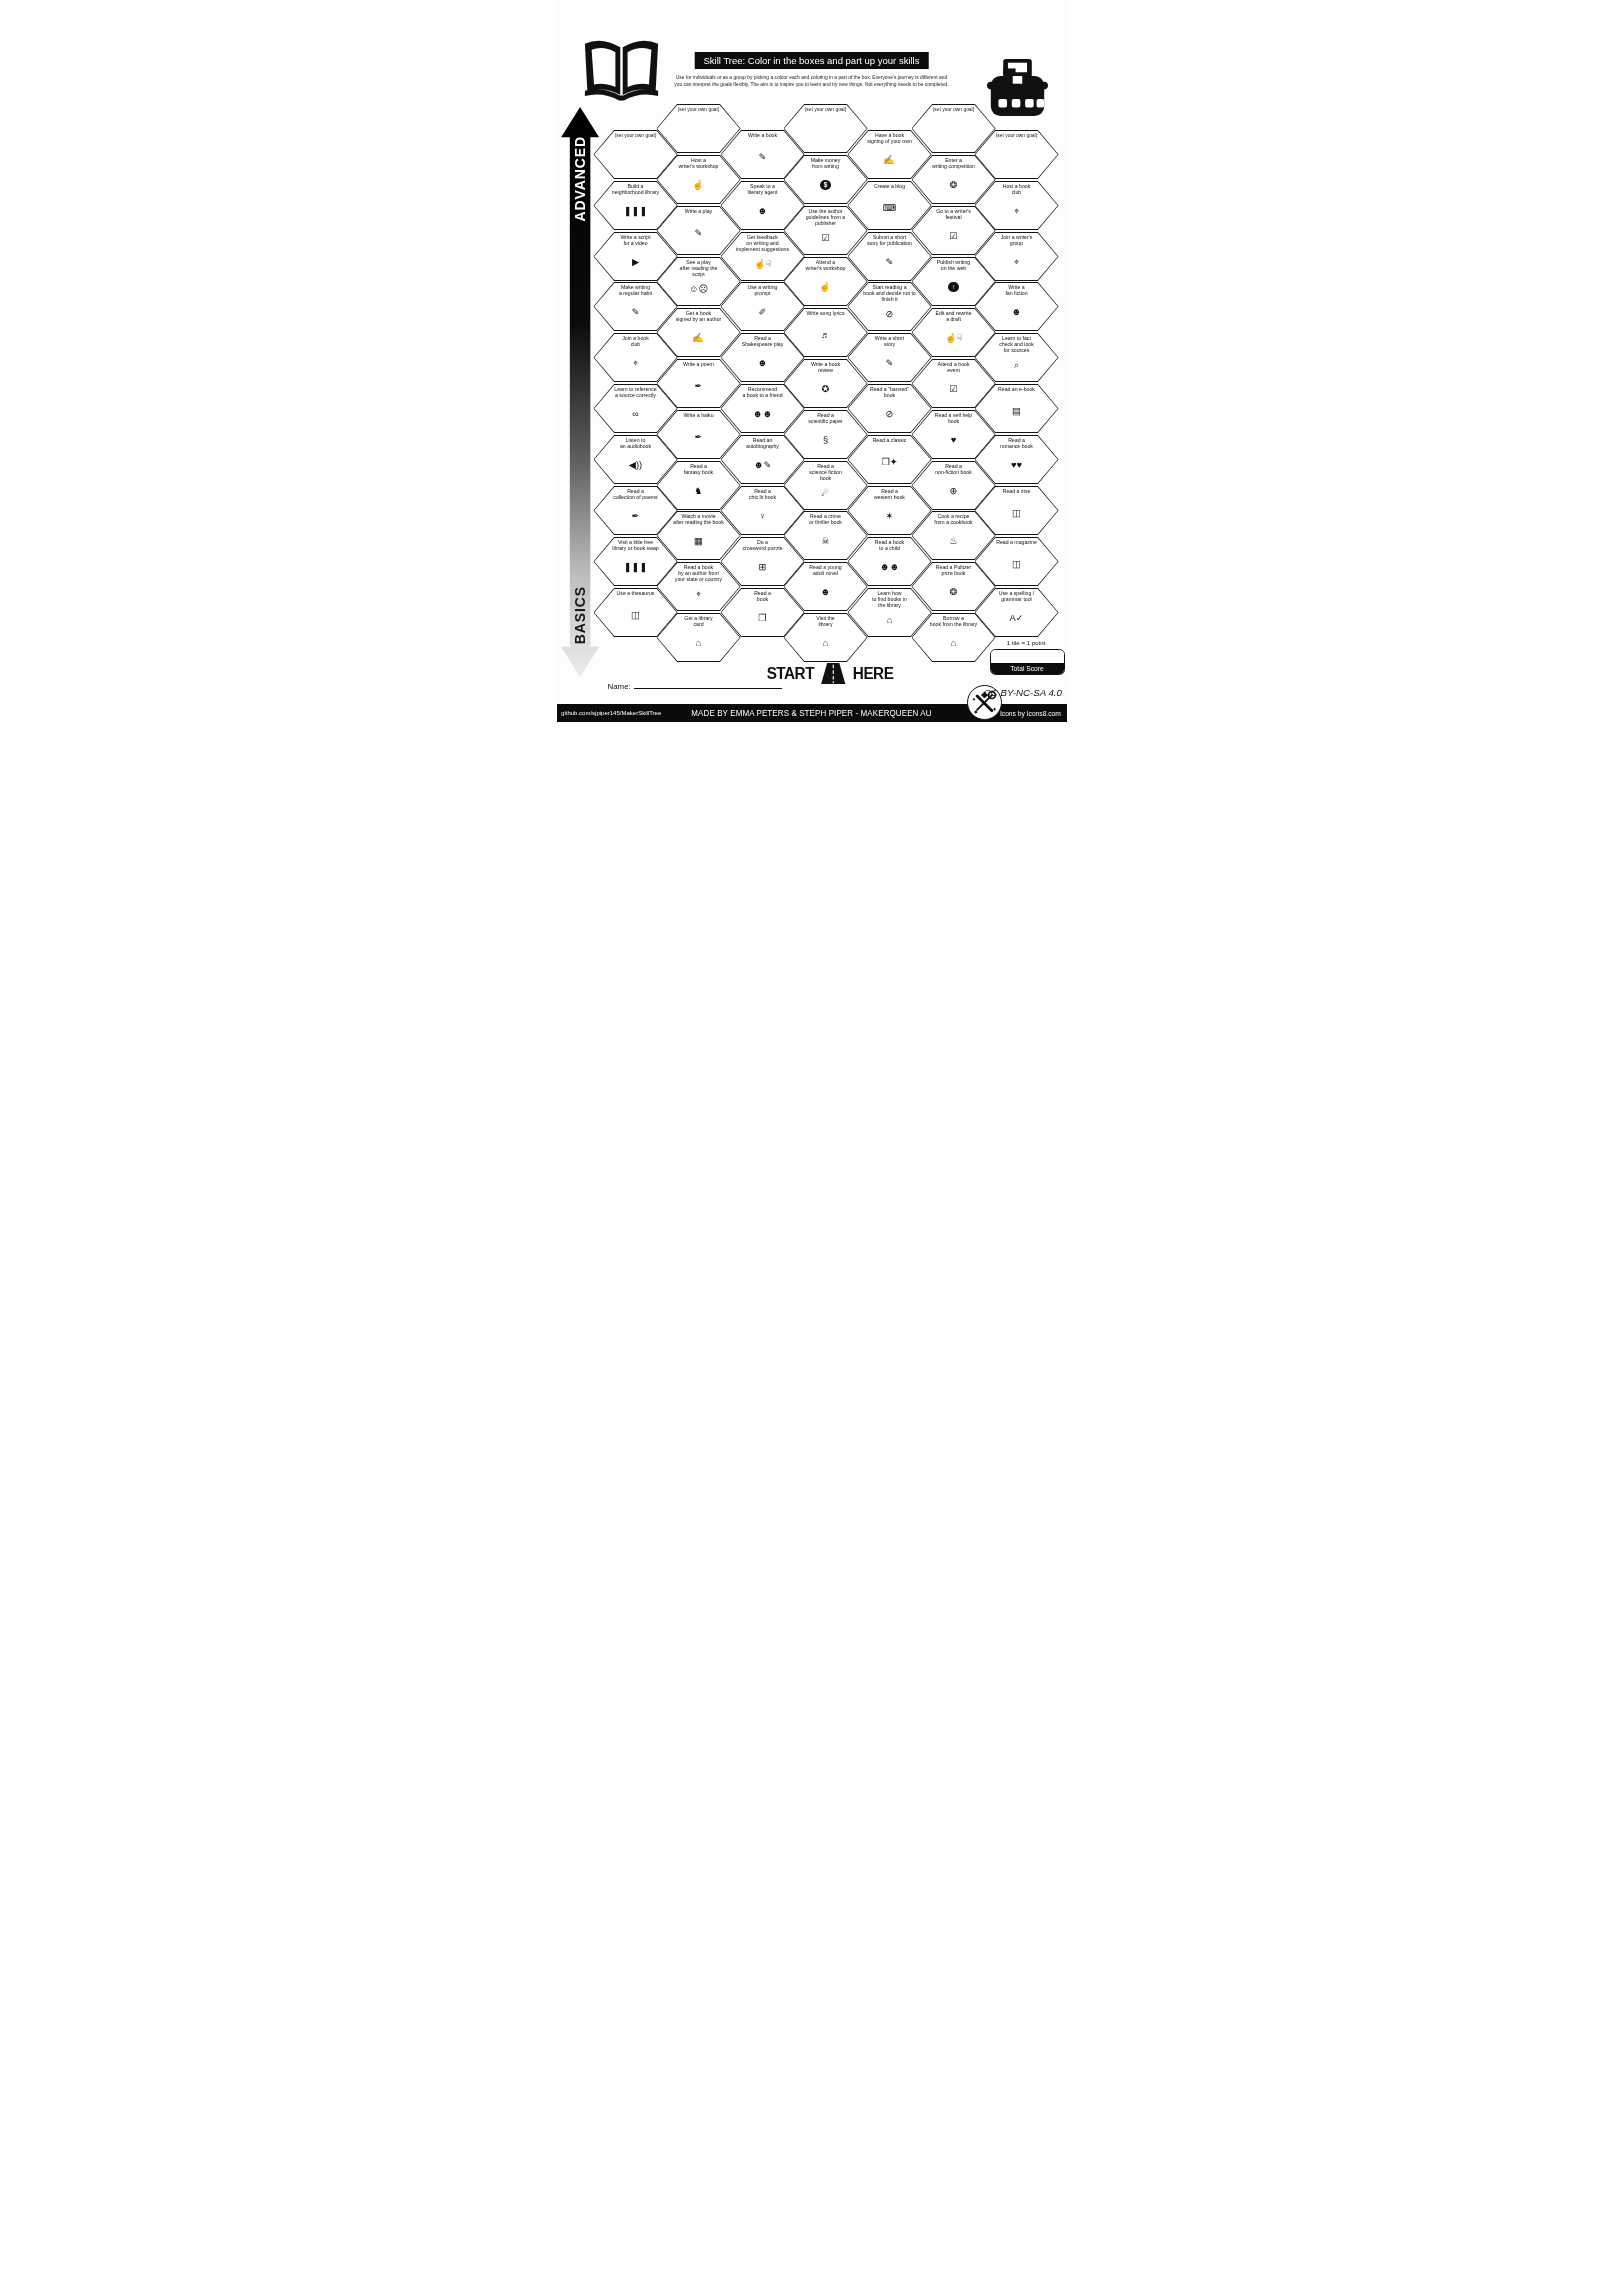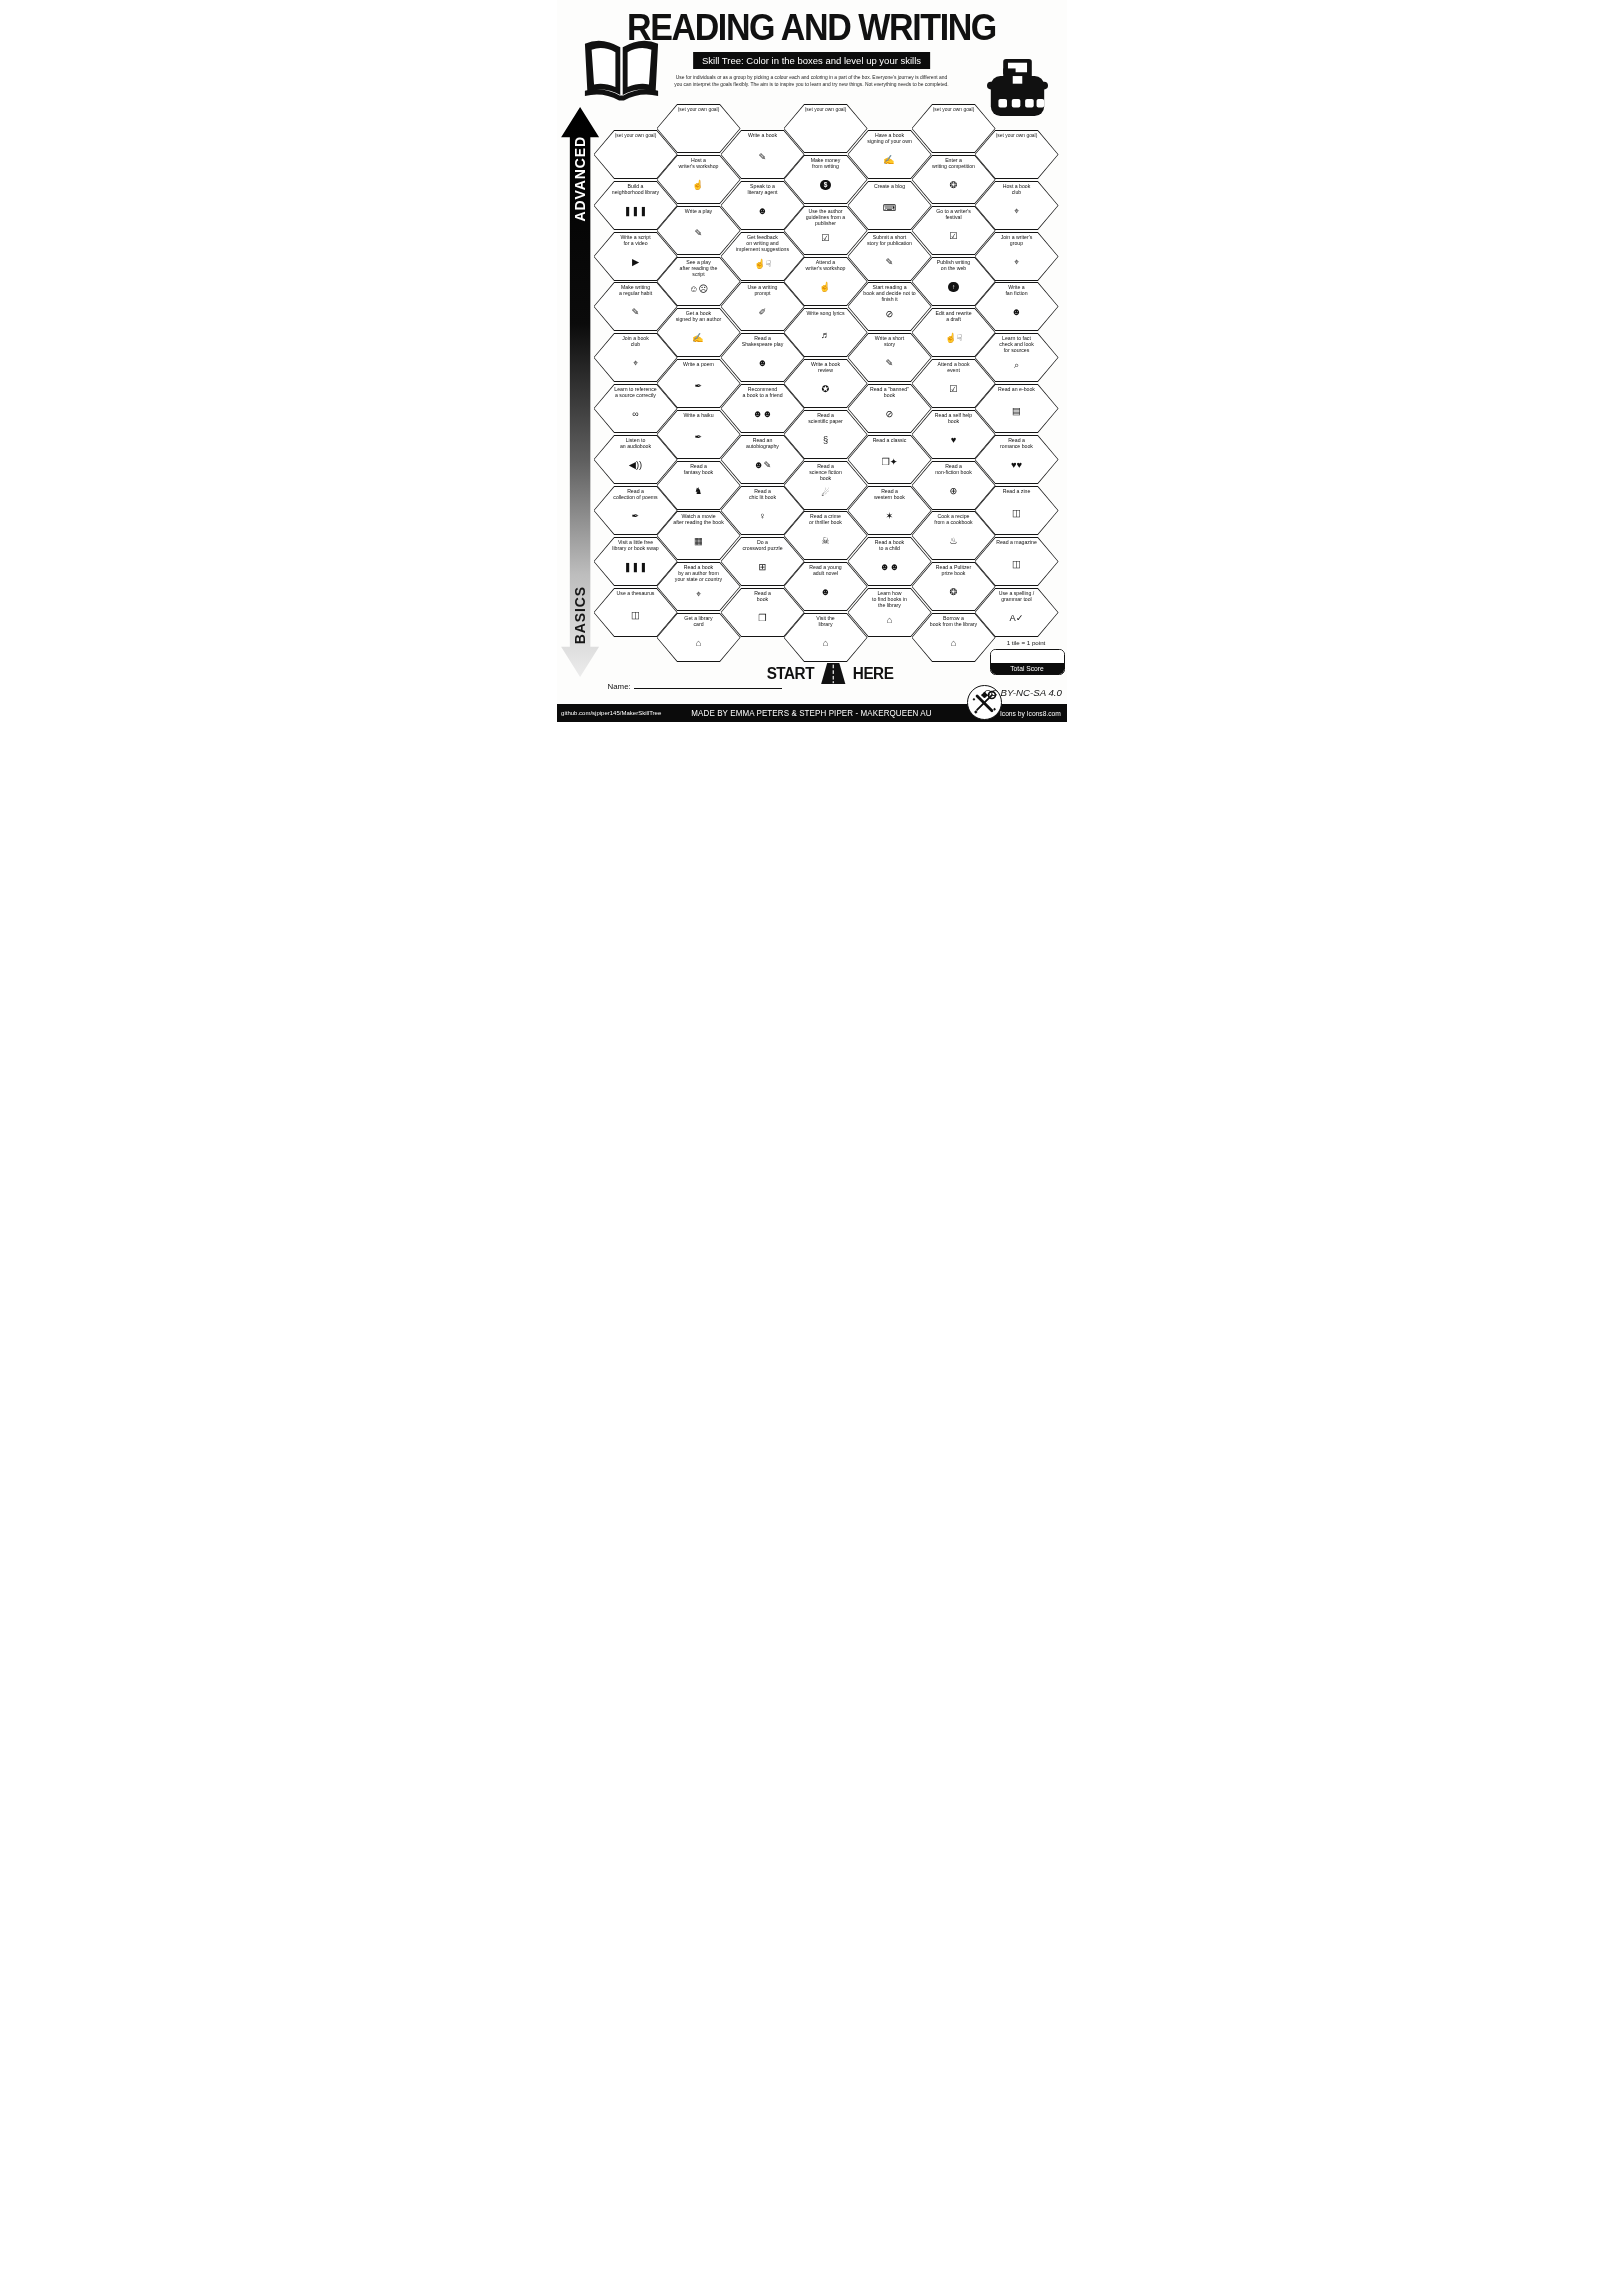--- a/index.html
+++ b/index.html
@@ -127,23 +127,22 @@
     <rect x="0" y="24" width="8" height="8" rx="4" fill="#111"></rect>
     <rect x="56" y="24" width="8" height="8" rx="4" fill="#111"></rect>
     <rect x="4" y="18" width="56" height="42" rx="10" fill="#111"></rect>
     <rect x="27" y="18" width="10" height="8" fill="#fff"></rect>
     <rect x="12" y="42" width="9" height="9" rx="2" fill="#fff"></rect>
     <rect x="26" y="42" width="9" height="9" rx="2" fill="#fff"></rect>
     <rect x="40" y="42" width="9" height="9" rx="2" fill="#fff"></rect>
     <rect x="52" y="42" width="8" height="9" rx="2" fill="#fff"></rect>
   </svg>
 
-  <div id="page-title"><span>READING AND WRITING</span></div>
   <div id="subtitle-bar">
-    <span>Skill Tree:  Color in the boxes and level up your skills</span>
+    <span>Skill Tree:  Color in the boxes and part up your skills</span>
   </div>
   <div id="intro">Use for individuals or as a group by picking a colour each and coloring in a part of the box.  Everyone's journey is different and you can interpret the goals flexibly.  The aim is to inspire you to learn and try new things. Not everything needs to be completed.</div>
 
   <div id="level-arrow">
     <div id="advanced-label" class="vlabel">ADVANCED</div>
     <div id="basics-label" class="vlabel">BASICS</div>
   </div>
 
   <div id="grid">
       <div class="tile" style="left: 37px; top: 130px;">

